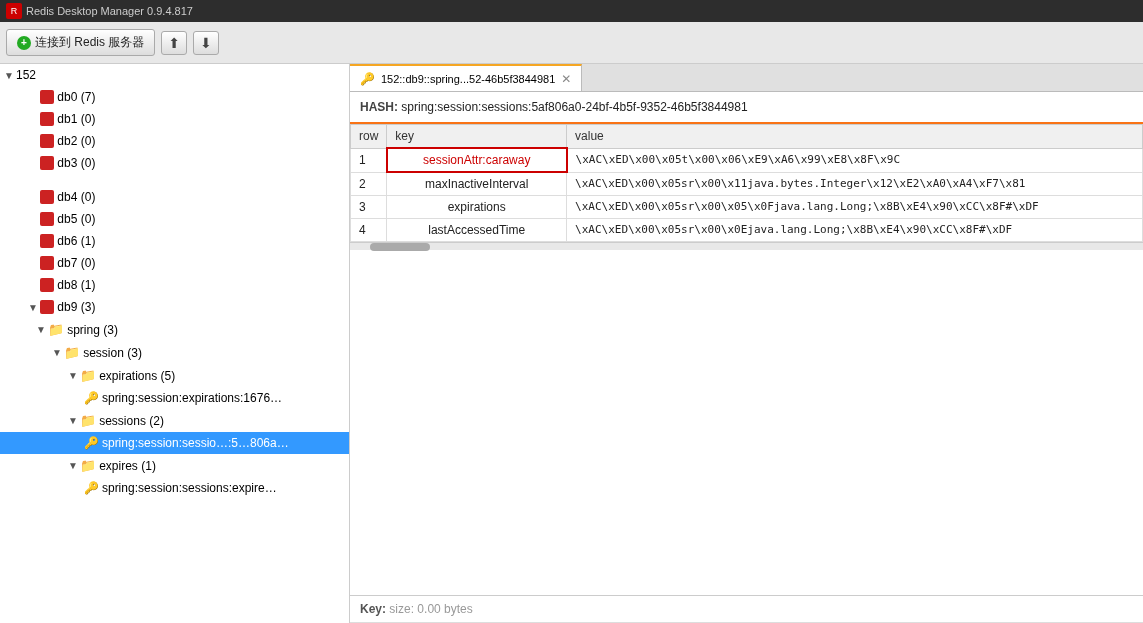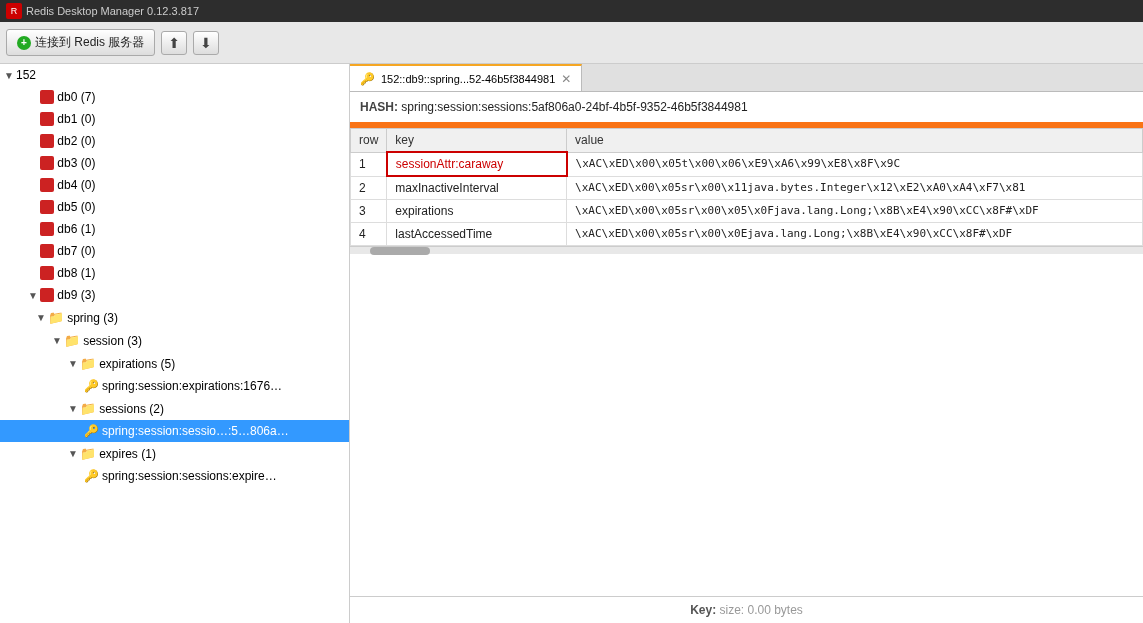--- a/index.html
+++ b/index.html
@@ -37,50 +37,50 @@
     
     .content-area { flex: 1; background: #f5f5f5; display: flex; flex-direction: column; overflow: hidden; }
 
     
     .tab-bar { background: #e0e0e0; border-bottom: 1px solid #bbb; display: flex; align-items: stretch; min-height: 28px; }
     .tab { background: #fff; border-right: 1px solid #bbb; padding: 4px 10px; cursor: pointer; display: flex; align-items: center; gap: 6px; font-size: 11px; border-top: 2px solid #f5a623; }
     .tab-close { color: #888; cursor: pointer; font-size: 12px; }
     .tab-key-icon { color: #f5a623; font-size: 12px; }
 
     
-    .hash-header { background: #fff; border-bottom: 6px solid #f97316; padding: 8px 10px; font-size: 12px; }
+    .hash-header { background: #fff; border-bottom: 2px solid #f97316; padding: 8px 10px; font-size: 12px; }
     .hash-label { font-weight: bold; color: #444; }
     .hash-value { color: #222; }
 
     
     .table-area { background: #fff; flex: 1; overflow: hidden; display: flex; flex-direction: column; }
     .data-table { width: 100%; border-collapse: collapse; font-size: 12px; }
     .data-table th { background: #f0f0f0; border: 1px solid #ccc; padding: 4px 8px; text-align: left; font-weight: normal; color: #333; }
     .data-table td { border: 1px solid #ddd; padding: 4px 8px; vertical-align: top; color: #222; }
     .row-num { color: #666; width: 30px; }
-    .key-cell { min-width: 150px; max-width: 200px; }
+    .key-cell { min-width: 150px; max-width: 200px; text-align: center; }
     .value-cell { font-family: monospace; font-size: 11px; color: #333; max-width: 600px; overflow: hidden; white-space: nowrap; text-overflow: ellipsis; }
     .scrollbar-area { height: 8px; background: #e8e8e8; border-top: 1px solid #ccc; position: relative; }
     .scrollbar-thumb { position: absolute; height: 8px; width: 60px; background: #aaa; border-radius: 4px; left: 20px; }
 
     
-    .bottom-panels { display: flex; flex-direction: row; background: #fff; border-top: 1px solid #ccc; justify-content: center; }
+    .bottom-panels { display: flex; flex-direction: column; background: #fff; border-top: 1px solid #ccc; }
     .value-panel { padding: 6px 10px; }
     .value-panel-label { font-weight: bold; color: #555; font-size: 12px; }
     .value-panel-size { color: #999; font-size: 12px; }
     .panel-divider { border: none; border-top: 1px solid #ddd; margin: 0; }
 
     .table-wrapper { overflow-y: auto; max-height: 200px; }
   </style>
 </head>
 <body>
 
 <div class="titlebar">
   <div class="titlebar-icon">R</div>
-  <span>Redis Desktop Manager 0.12.3.817</span>
+  <span>Redis Desktop Manager 0.9.4.817</span>
 </div>
 
 <div class="toolbar">
   <button class="toolbar-btn">
     <span class="connect-icon">+</span>
     <span>连接到 Redis 服务器</span>
   </button>
   <button class="toolbar-action">
     <span>⬆</span>
   </button>
@@ -136,21 +136,21 @@
         <span style="display:inline-flex;align-items:center;">
           <span class="redis-icon" style="width:14px;height:14px;background:#cc2222;border-radius:2px;"></span>
           &nbsp;<span>db3</span>&nbsp;
           <span>(0)</span>
         </span>
       </div>
     </div>
     <div class="tree-item">
       <div class="tree-row indent-1">
         <span class="expand-arrow"></span>
-        <span style="display:inline-flex;align-items:flex-end;">
+        <span style="display:inline-flex;align-items:flex-end;margin-top:12px;">
           <span class="redis-icon" style="width:14px;height:14px;background:#cc2222;border-radius:2px;"></span>
           &nbsp;<span>db4</span>&nbsp;
           <span>(0)</span>
         </span>
       </div>
     </div>
     <div class="tree-item">
       <div class="tree-row indent-1">
         <span class="expand-arrow"></span>
         <span style="display:inline-flex;align-items:center;">

